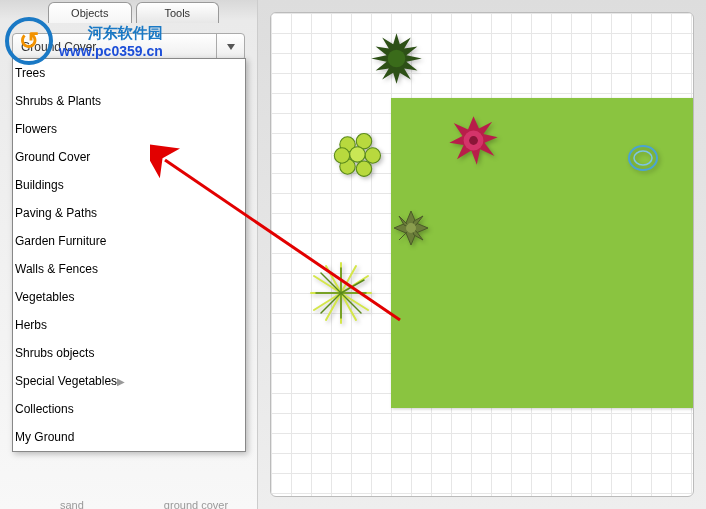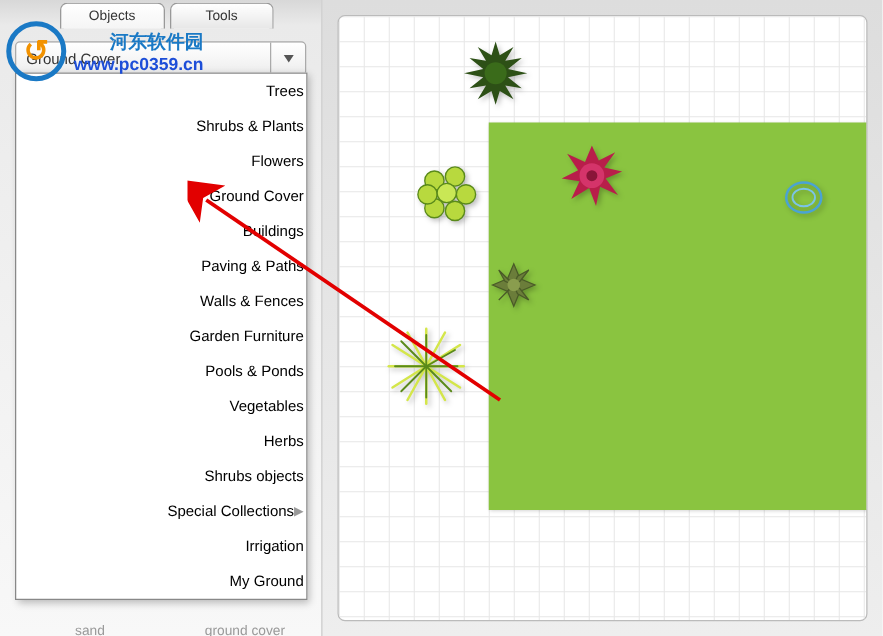--- a/index.html
+++ b/index.html
@@ -84,21 +84,21 @@
       border: 1px solid #888;
       box-shadow: 2px 2px 6px rgba(0,0,0,0.25);
       z-index: 100;
     }
     .menu-item {
       padding: 7px 2px;
       color: #000;
       font-size: 12px;
       cursor: pointer;
       display: flex;
-      justify-content: flex-end;
+      justify-content: flex-start;
       align-items: center;
     }
     .submenu-arrow {
       color: #999;
       font-size: 10px;
     }
     .canvas-area {
       flex: 1;
       padding: 12px;
       background: linear-gradient(to bottom, #ddd, #eee);
@@ -213,43 +213,40 @@
       <div class="menu-item">
           <span>Ground Cover</span>
         </div>
       <div class="menu-item">
           <span>Buildings</span>
         </div>
       <div class="menu-item">
           <span>Paving &amp; Paths</span>
         </div>
       <div class="menu-item">
+          <span>Garden Furniture</span>
+        </div>
+      <div class="menu-item">
           <span>Walls &amp; Fences</span>
         </div>
       <div class="menu-item">
-          <span>Garden Furniture</span>
-        </div>
-      <div class="menu-item">
-          <span>Pools &amp; Ponds</span>
-        </div>
-      <div class="menu-item">
           <span>Vegetables</span>
         </div>
       <div class="menu-item">
           <span>Herbs</span>
         </div>
       <div class="menu-item">
           <span>Shrubs objects</span>
         </div>
       <div class="menu-item">
-          <span>Special Collections</span>
+          <span>Special Vegetables</span>
           <span class="submenu-arrow">▶</span>
         </div>
       <div class="menu-item">
-          <span>Irrigation</span>
+          <span>Collections</span>
         </div>
       <div class="menu-item">
           <span>My Ground</span>
         </div>
     </div>
     <div class="bottom-labels">
       <span>sand</span>
       <span>ground cover</span>
     </div>
   </div>

